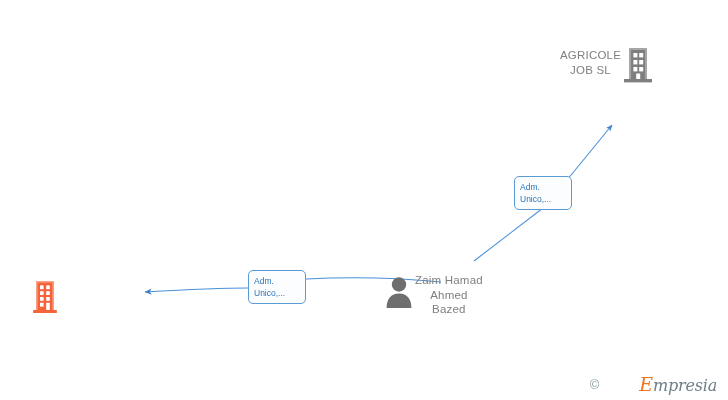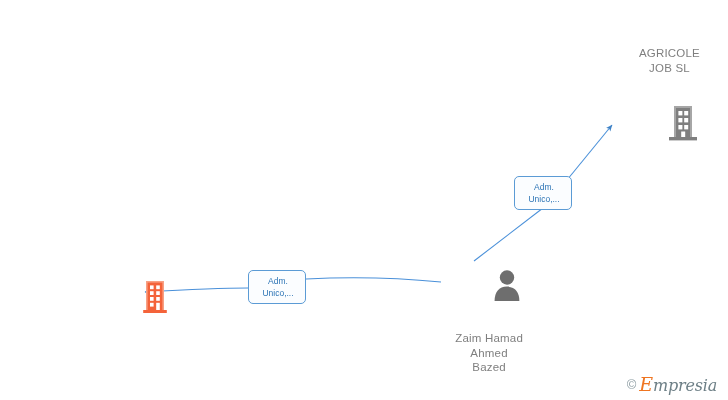--- a/index.html
+++ b/index.html
@@ -25,24 +25,23 @@
     top: 0;
     width: 728px;
     height: 400px;
     pointer-events: none;
   }
 
   
   .node {
     position: absolute;
     display: flex;
-    flex-direction: column;
-    align-items: flex-end;
+    flex-direction: row;
+    align-items: center;
     width: 140px;
-    gap: 24px;
   }
   .node .icon-wrap {
     display: block;
     line-height: 0;
   }
   .node-label {
     margin-top: 5px;
     text-align: center;
     font-size: 11.5px;
     line-height: 14.5px;
@@ -76,21 +75,20 @@
   
   .rel-label {
     position: absolute;
     box-sizing: border-box;
     border: 1px solid #5b9bd5;
     border-radius: 5px;
     background: #fbfdff;
     color: #2e75b6;
     font-size: 8.5px;
     line-height: 12px;
-    text-align: center;
     padding: 4px 3px 4px 5px;
     width: 58px;
     white-space: pre-line;
   }
   #rel-label-agricole {
     left: 514px;
     top: 176px;
   }
   #rel-label-afta {
     left: 248px;
@@ -111,20 +109,21 @@
     color: #8a9aa0;
     line-height: 1;
   }
   #watermark .brand {
     font-family: "DejaVu Serif", serif;
     font-style: italic;
     font-size: 16px;
     line-height: 1;
     color: #6d7f86;
     letter-spacing: -0.2px;
+    margin-left: 37px;
   }
   #watermark .brand .cap {
     color: #ef7521;
     font-size: 19px;
   }
 </style>
 </head>
 <body>
 
 <div id="canvas">

